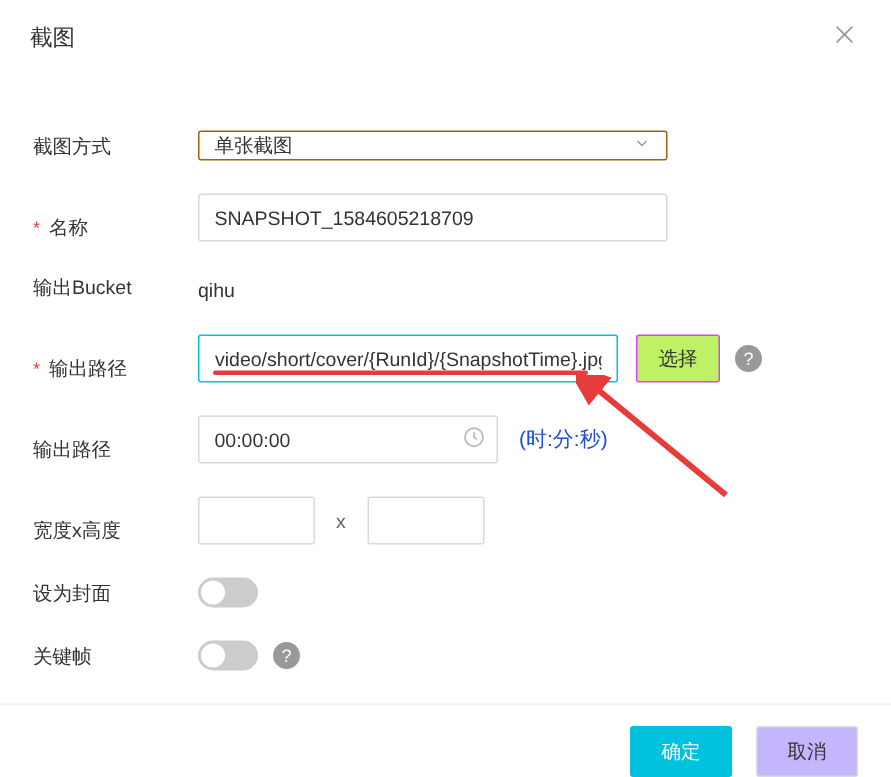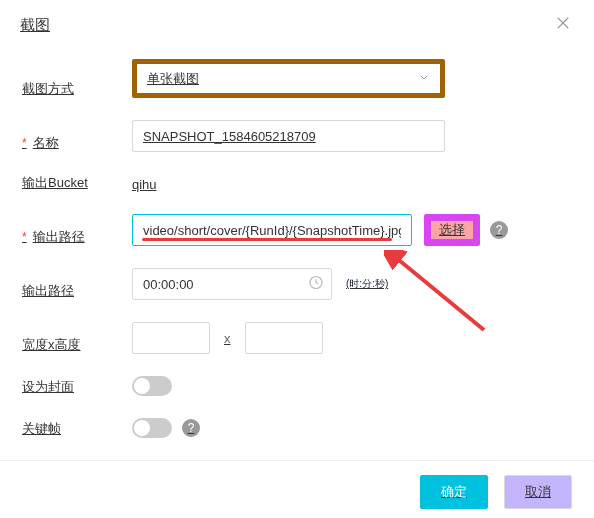--- a/index.html
+++ b/index.html
@@ -12,21 +12,20 @@
     height: 518px;
     position: relative;
   }
   .dialog {
     width: 594px;
     height: 518px;
     background: #fff;
     position: relative;
     display: flex;
     flex-direction: column;
-    text-decoration: underline;
   }
   .header {
     padding: 16px 20px 14px 20px;
     position: relative;
   }
   .title {
     font-size: 15px;
     color: #333;
   }
   .close {
@@ -61,29 +60,30 @@
     font-size: 12px;
   }
   .field {
     flex: 1;
     display: flex;
     align-items: center;
     position: relative;
   }
   .select {
     width: 313px;
-    height: 39px;
-    border: 5px solid #a16207;
+    height: 20px;
+    border: 1px solid #a16207;
     border-radius: 2px;
     padding: 0 30px 0 10px;
     display: flex;
     align-items: center;
     cursor: pointer;
     position: relative;
     background: #fff;
+    margin-top: 28px;
   }
   .select .chev {
     position: absolute;
     right: 10px;
     top: 50%;
     transform: translateY(-50%);
     color: #999;
   }
   .input {
     height: 32px;
@@ -105,22 +105,22 @@
     height: 3px;
     width: 250px;
     background: #e83c3c;
     border-radius: 2px;
     pointer-events: none;
   }
   .btn-sel {
     margin-left: 12px;
     width: 56px;
     height: 32px;
-    border: 7px solid #d946ef;
-    background: #fca5a5;
+    border: 1px solid #d946ef;
+    background: #bef264;
     border-radius: 2px;
     cursor: pointer;
     font-size: 13px;
     color: #333;
   }
   .help {
     margin-left: 10px;
     width: 18px;
     height: 18px;
     border-radius: 50%;
@@ -140,22 +140,22 @@
   .input-time { width: 200px; padding-right: 30px; }
   .clock-icon {
     position: absolute;
     right: 8px;
     top: 50%;
     transform: translateY(-50%);
     color: #bbb;
   }
   .hint {
     margin-left: 14px;
-    color: #0f172a;
-    font-size: 10px;
+    color: #1d4ed8;
+    font-size: 14px;
   }
   .input-num { width: 78px; }
   .x-sep {
     margin: 0 14px;
     color: #666;
     font-size: 13px;
   }
   .toggle {
     width: 40px;
     height: 20px;

